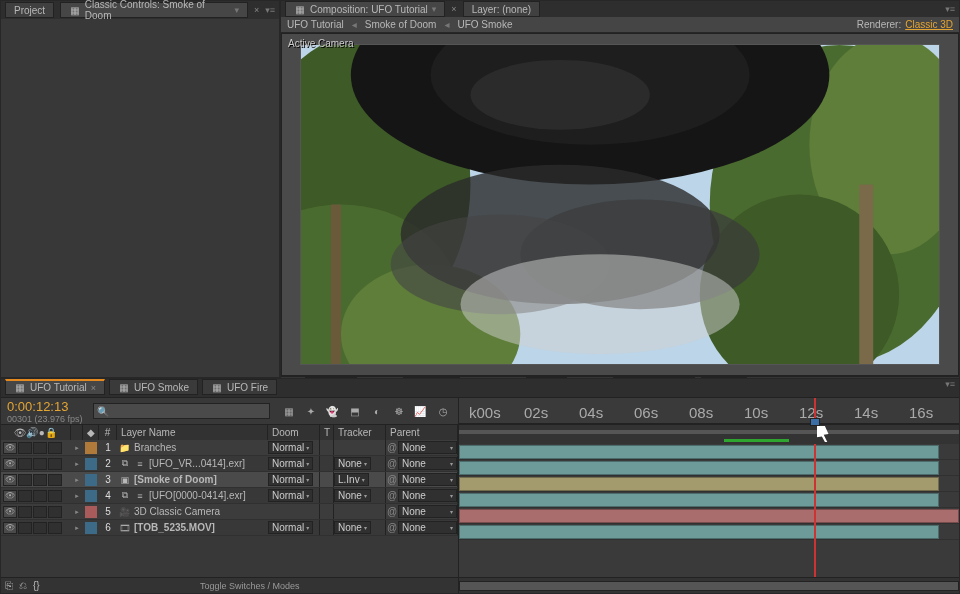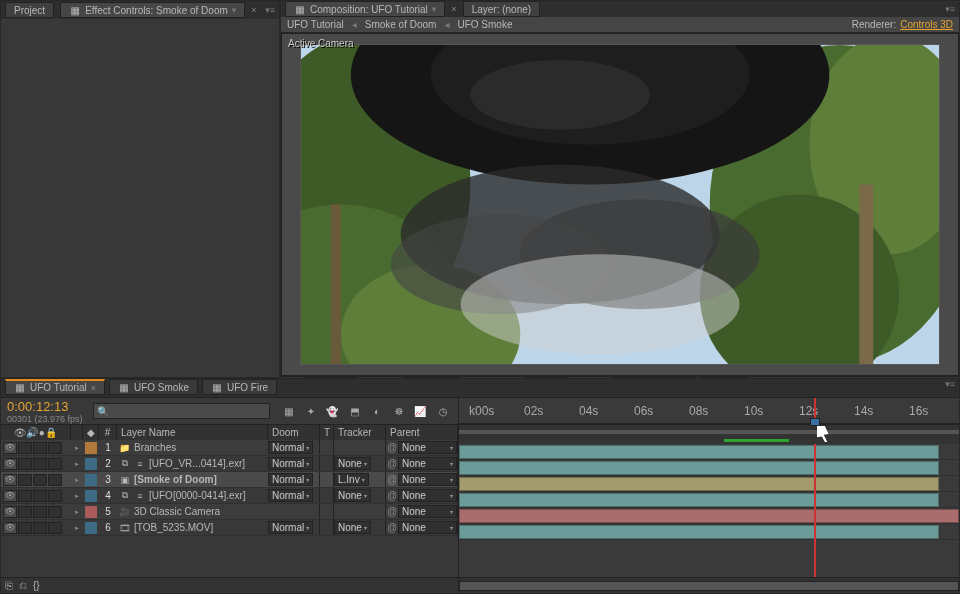--- a/index.html
+++ b/index.html
@@ -79,21 +79,21 @@
 .num-col{width:18px;text-align:center;color:#ddd}
 .name-col{flex:1;display:flex;align-items:center;gap:3px;padding-left:2px;min-width:0;overflow:hidden;white-space:nowrap}
 .layer-icon{width:12px;height:12px;display:inline-flex;align-items:center;justify-content:center;font-size:9px}
 .mini-dd{background:#303030;border:1px solid #222;height:13px;display:flex;align-items:center;padding:0 3px;gap:2px;font-size:9px}
 .dd-t{color:#ccc}
 .dd-a{font-size:6px;color:#999;margin-left:auto}
 .link-i{width:12px;text-align:center;color:#888}
 
 
 .tl-ruler{height:26px;background:#3a3a3a;border-bottom:1px solid #222;position:relative;display:flex;align-items:center}
-.ruler-tick{position:absolute;font-size:12px;color:#aaa;top:6px}
+.ruler-tick{position:absolute;font-size:15px;color:#aaa;top:6px}
 .ruler-overview{flex:0 0 20px;background:#333;border-top:1px solid #222;position:relative}
 .overview-bar{position:absolute;height:4px;top:5px;left:0;right:0;background:#555}
 .cache-bar{position:absolute;height:3px;background:#2ea52e;bottom:2px}
 .playhead{position:absolute;top:0;bottom:0;width:2px;background:#c33;z-index:10}
 .playhead-head{position:absolute;top:20px;left:-4px;width:10px;height:8px;background:#3a6ea5;border:1px solid #222}
 .cursor{position:absolute;top:28px;width:12px;height:16px;background:#fff;clip-path:polygon(0 0,70% 0,100% 50%,60% 55%,90% 100%,70% 100%,45% 65%,0 70%);z-index:11}
 
 .tl-tracks{flex:1;background:#3a3a3a;position:relative}
 .track{height:16px;border-bottom:1px solid #303030;position:relative}
 .bar{position:absolute;top:1px;height:14px;border:1px solid rgba(0,0,0,.3)}
@@ -110,21 +110,21 @@
 
   <div class="top-row">
 
     <div class="left-panel">
       <div class="tab-bar">
         <div class="tab">
           <span>Project</span>
         </div>
         <div class="tab active">
           <span class="icon-sprite">▦</span>
-          <span>Effect Controls: Smoke of Doom</span>
+          <span>Classic Controls: Smoke of Doom</span>
           <span class="tab-menu">▾</span>
         </div>
         <span class="tab-x">×</span>
         <span style="margin-left:auto" class="tab-menu">▾≡</span>
       </div>
       <div style="flex:1;background:#383838"></div>
     </div>
 
     <div class="right-panel">
       <div class="tab-bar">
@@ -140,21 +140,21 @@
         <span style="margin-left:auto" class="tab-menu">▾≡</span>
       </div>
       <div class="comp-header">
         <span>UFO Tutorial</span>
         <span class="breadcrumb-sep">◂</span>
         <span>Smoke of Doom</span>
         <span class="breadcrumb-sep">◂</span>
         <span>UFO Smoke</span>
         <div class="renderer">
           <span>Renderer:</span>
-          <span style="text-decoration:underline;color:#e5a531">Controls 3D</span>
+          <span style="text-decoration:underline;color:#e5a531">Classic 3D</span>
         </div>
       </div>
 
       <div class="viewer-area">
         <span class="viewer-label">Active Camera</span>
         <div class="viewer-canvas">
 
           <svg viewBox="0 0 640 320" preserveAspectRatio="none">
             <rect width="640" height="320" fill="#bcd5e8"></rect>
 
@@ -445,21 +445,21 @@
                 <span class="sw-box on">👁</span>
                 <span class="sw-box"></span>
                 <span class="sw-box"></span>
                 <span class="sw-box"></span>
               </div>
               <span class="tw">▸</span>
               <span class="color-box" style="background:#3d6b87"></span>
               <span class="num-col">6</span>
               <span class="name-col">
                 <span class="layer-icon">🎞</span>
-                <span style="font-weight:normal">[TOB_5235.MOV]</span>
+                <span style="font-weight:bold">[TOB_5235.MOV]</span>
               </span>
               <span class="col mode" style="padding:0">
                 <span class="mini-dd">
                   <span class="dd-t">Normal</span>
                   <span class="dd-a">▾</span>
                 </span>
               </span>
               <span class="col t"></span>
               <span class="col trkmat" style="padding:0">
                 <span class="mini-dd">
@@ -474,20 +474,21 @@
                   <span class="dd-a">▾</span>
                 </span>
               </span>
             </div>
           </div>
 
         <div class="tl-bottom">
           <span>⎘</span>
           <span>⎌</span>
           <span>{}</span>
+          <div class="tl-bottom-center">Toggle Switches / Modes</div>
         </div>
       </div>
 
       <div class="tl-right">
         <div class="tl-ruler">
           <span class="ruler-tick" style="left:2%">k00s</span>
           <span class="ruler-tick" style="left:13%">02s</span>
           <span class="ruler-tick" style="left:24%">04s</span>
           <span class="ruler-tick" style="left:35%">06s</span>
           <span class="ruler-tick" style="left:46%">08s</span>

